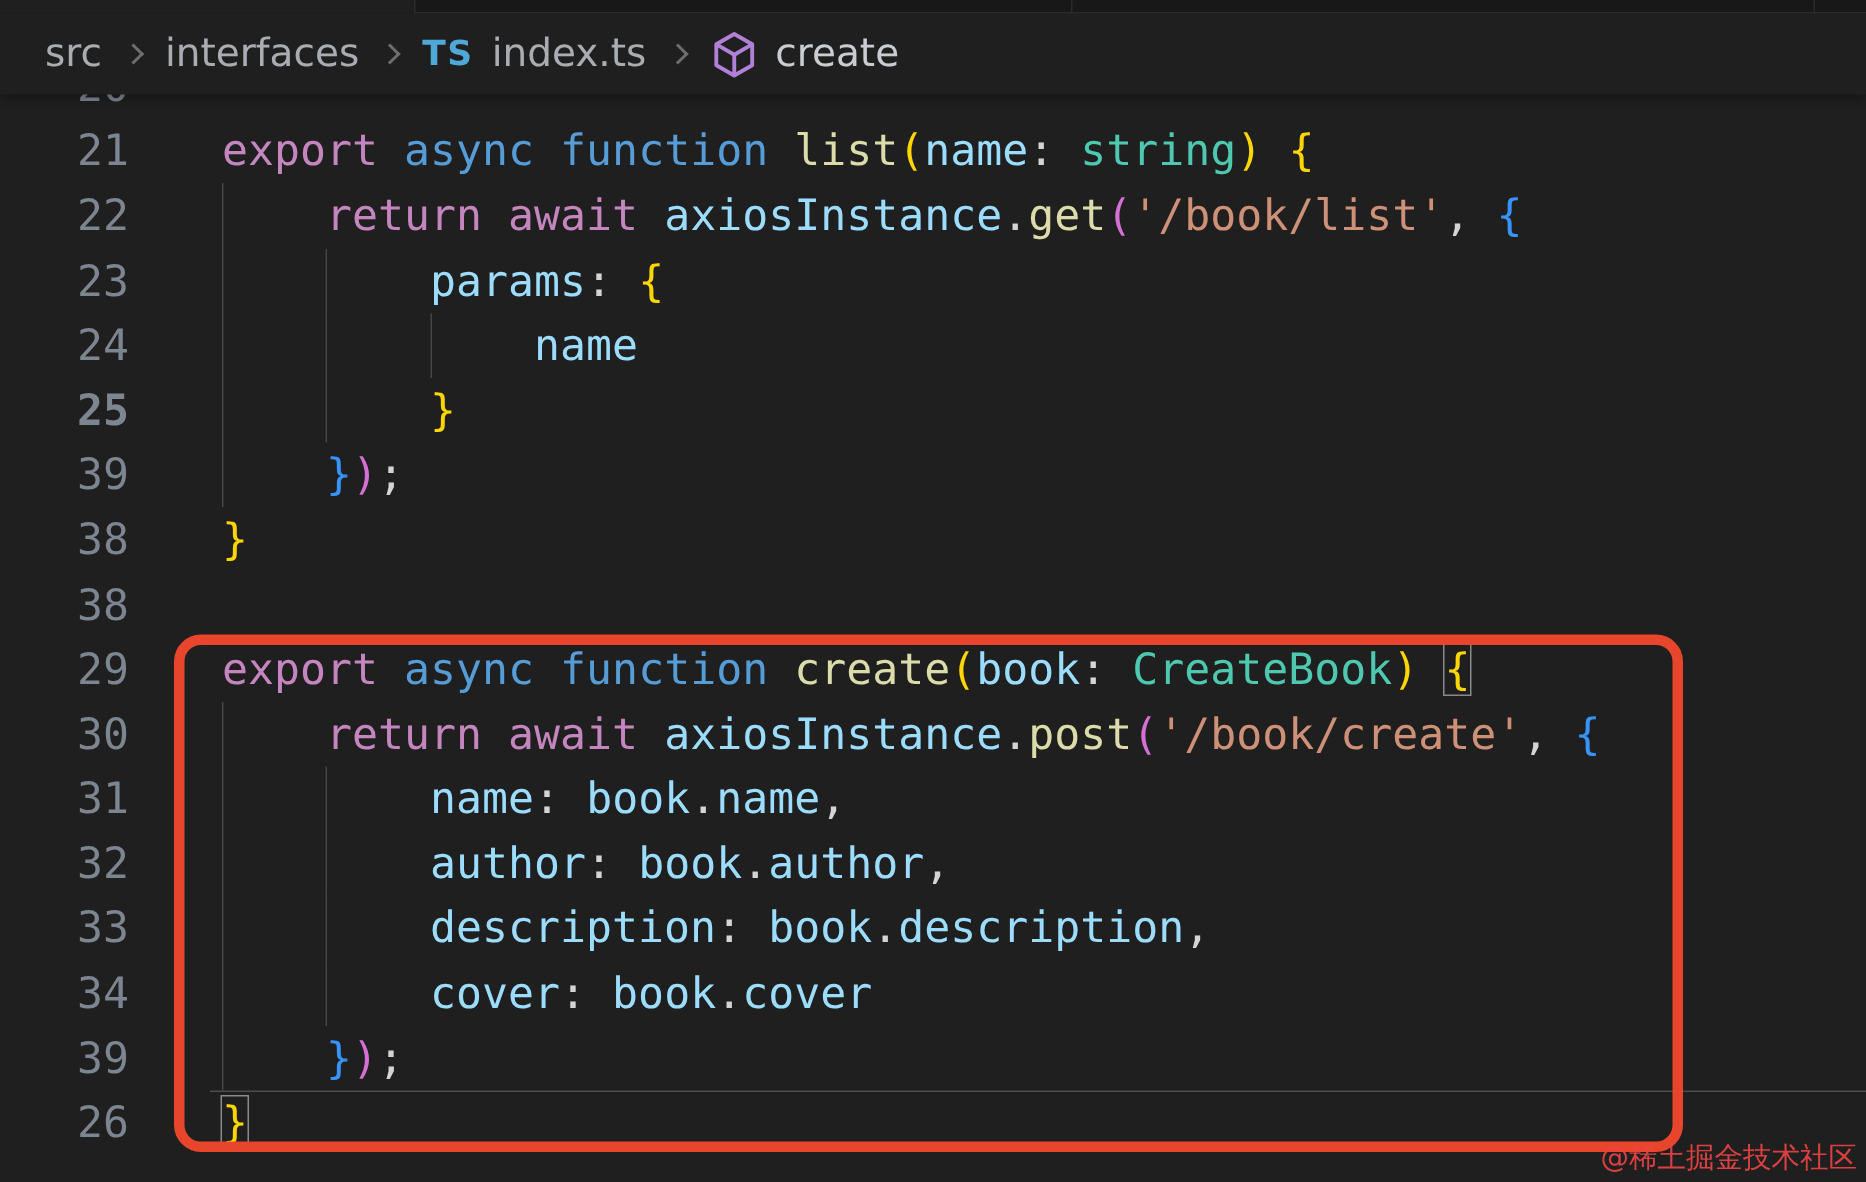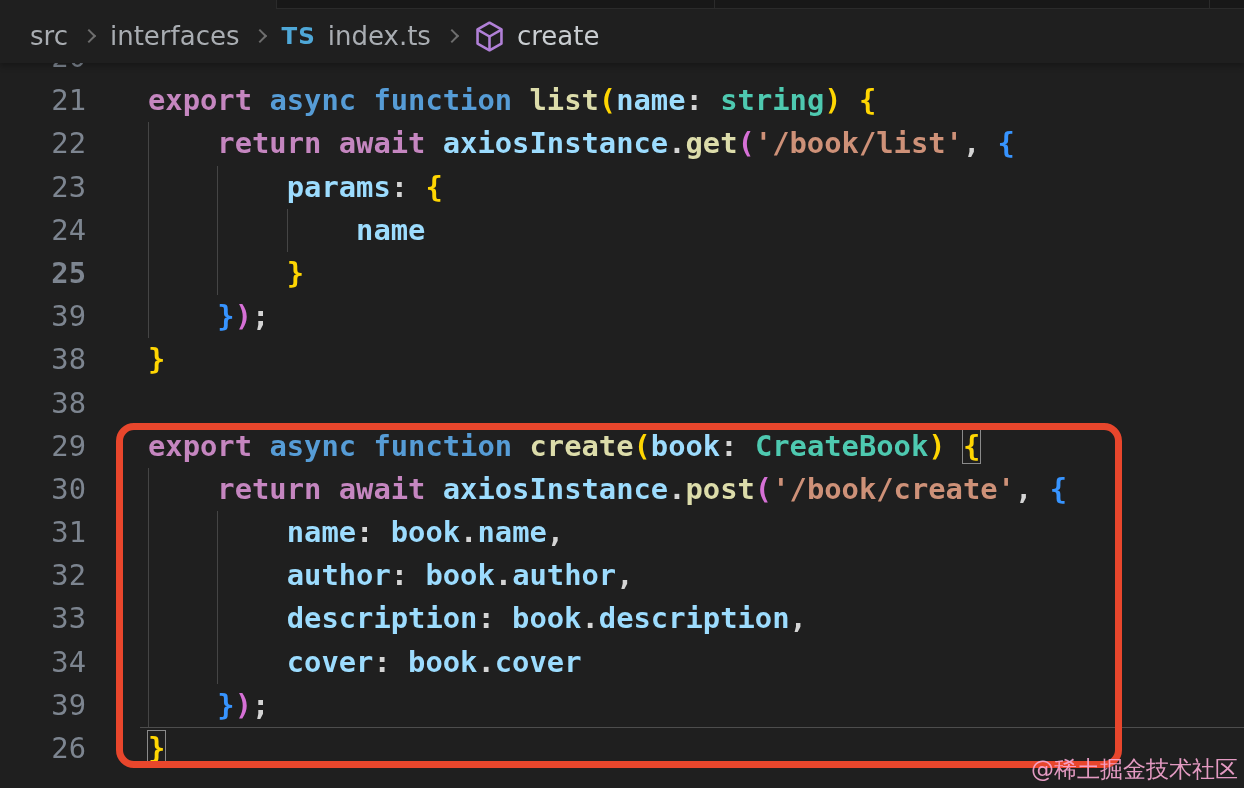--- a/index.html
+++ b/index.html
@@ -36,37 +36,37 @@
   .file-group { display:flex; align-items:center; }
   .sym-icon { width:33px; height:33px; margin-right:11px; flex:0 0 auto; }
 
   
   .editor { position:absolute; top:36px; left:0; width:1244px; z-index:1; }
   .row { position:relative; height:43.2px; line-height:43.2px; font-size:28.8px; white-space:pre; }
   .num {
     position:absolute; left:0; top:0; width:86px;
     text-align:right; color:#7d8590;
   }
-  .codeline { position:absolute; left:148px; top:0;font-weight:bold; }
+  .codeline { position:absolute; left:148px; top:0; }
   .guide { position:absolute; top:0; bottom:0; width:1px; background:#454545; }
   .bx { outline:1px solid #8a8a8a; }
   .cur-line { position:absolute; left:140px; right:0; top:0; height:100%; border-top:1px solid #4d4d4d; }
 
   
   .red-annotation {
     position:absolute; left:116px; top:423px; width:1006px; height:345px;
     border:7px solid #e8462c; border-radius:18px;
     z-index:8; pointer-events:none;
   }
 
   
   .watermark {
     position:absolute; right:6px; bottom:3px; z-index:9;
     font-family:"DejaVu Sans","Liberation Sans",sans-serif;
-    font-size:23px; color:#f9a8d4; opacity:0.9;
+    font-size:19px; color:#ef4444; opacity:0.9;
   }
 </style>
 </head>
 <body>
 
 <div class="tab-strip">
   <div class="active-seg"></div>
   <div class="strip-border"></div>
 <div class="divider" style="left: 276px;"></div>
     <div class="divider" style="left: 714px;"></div>

